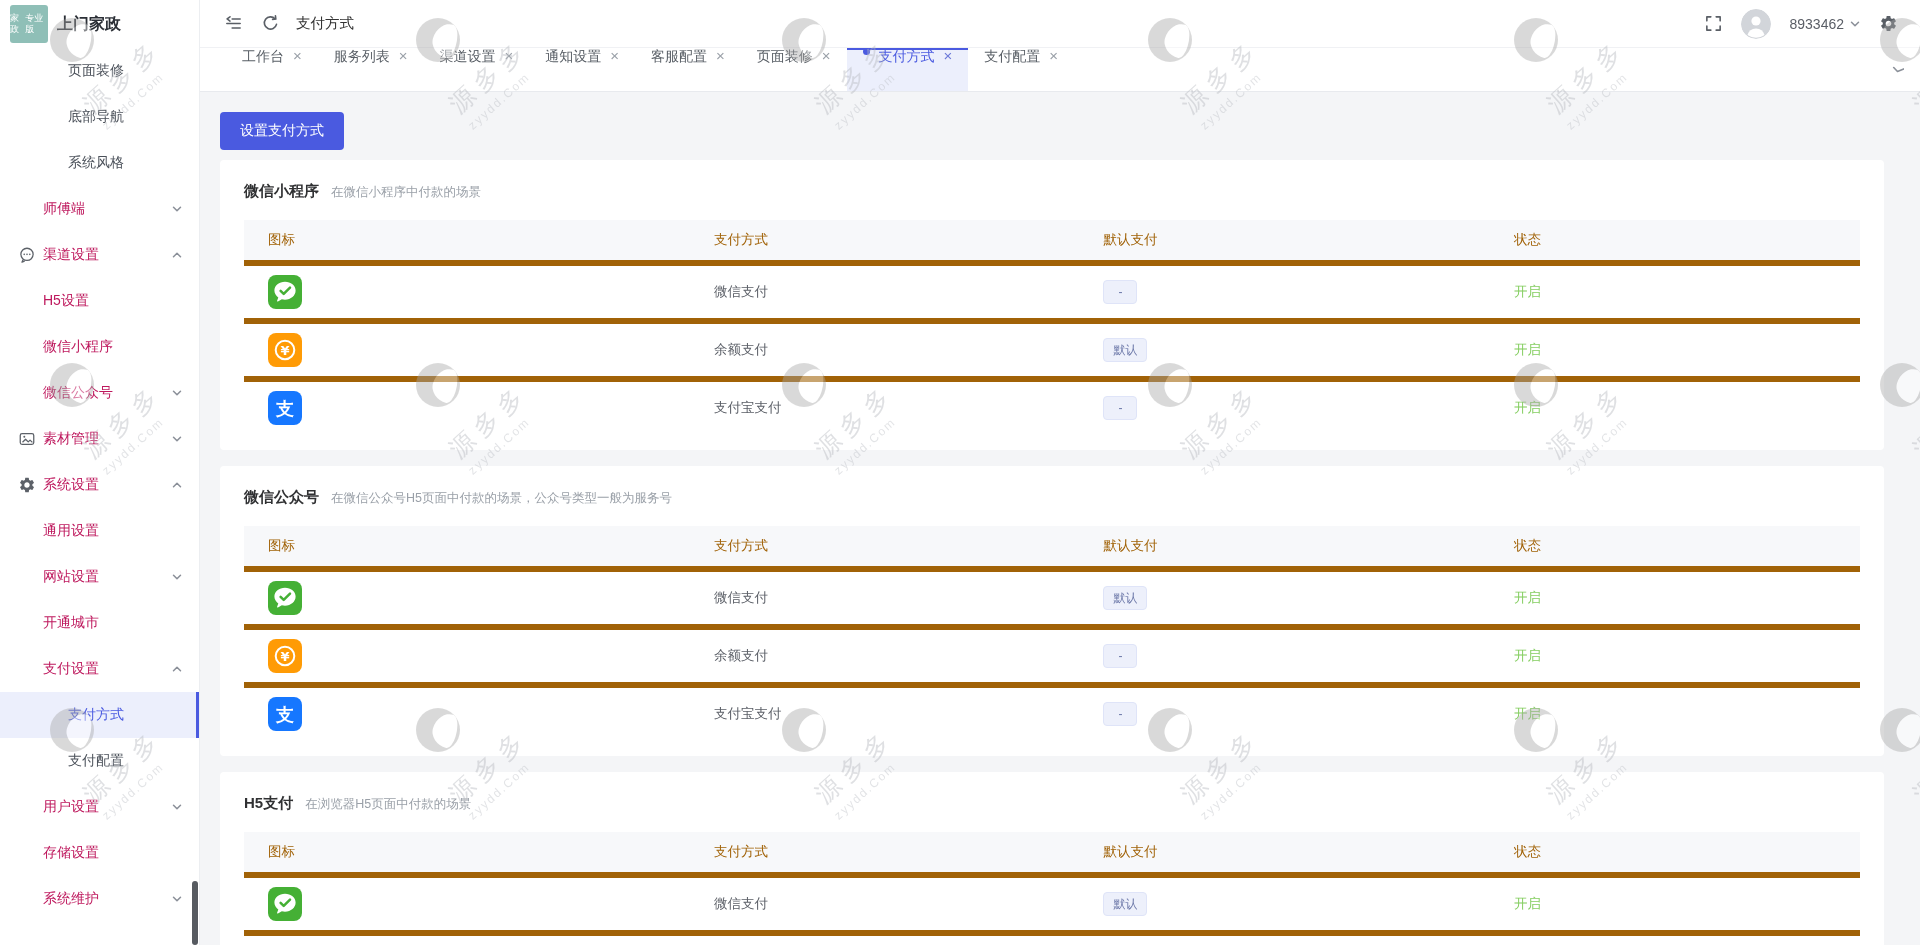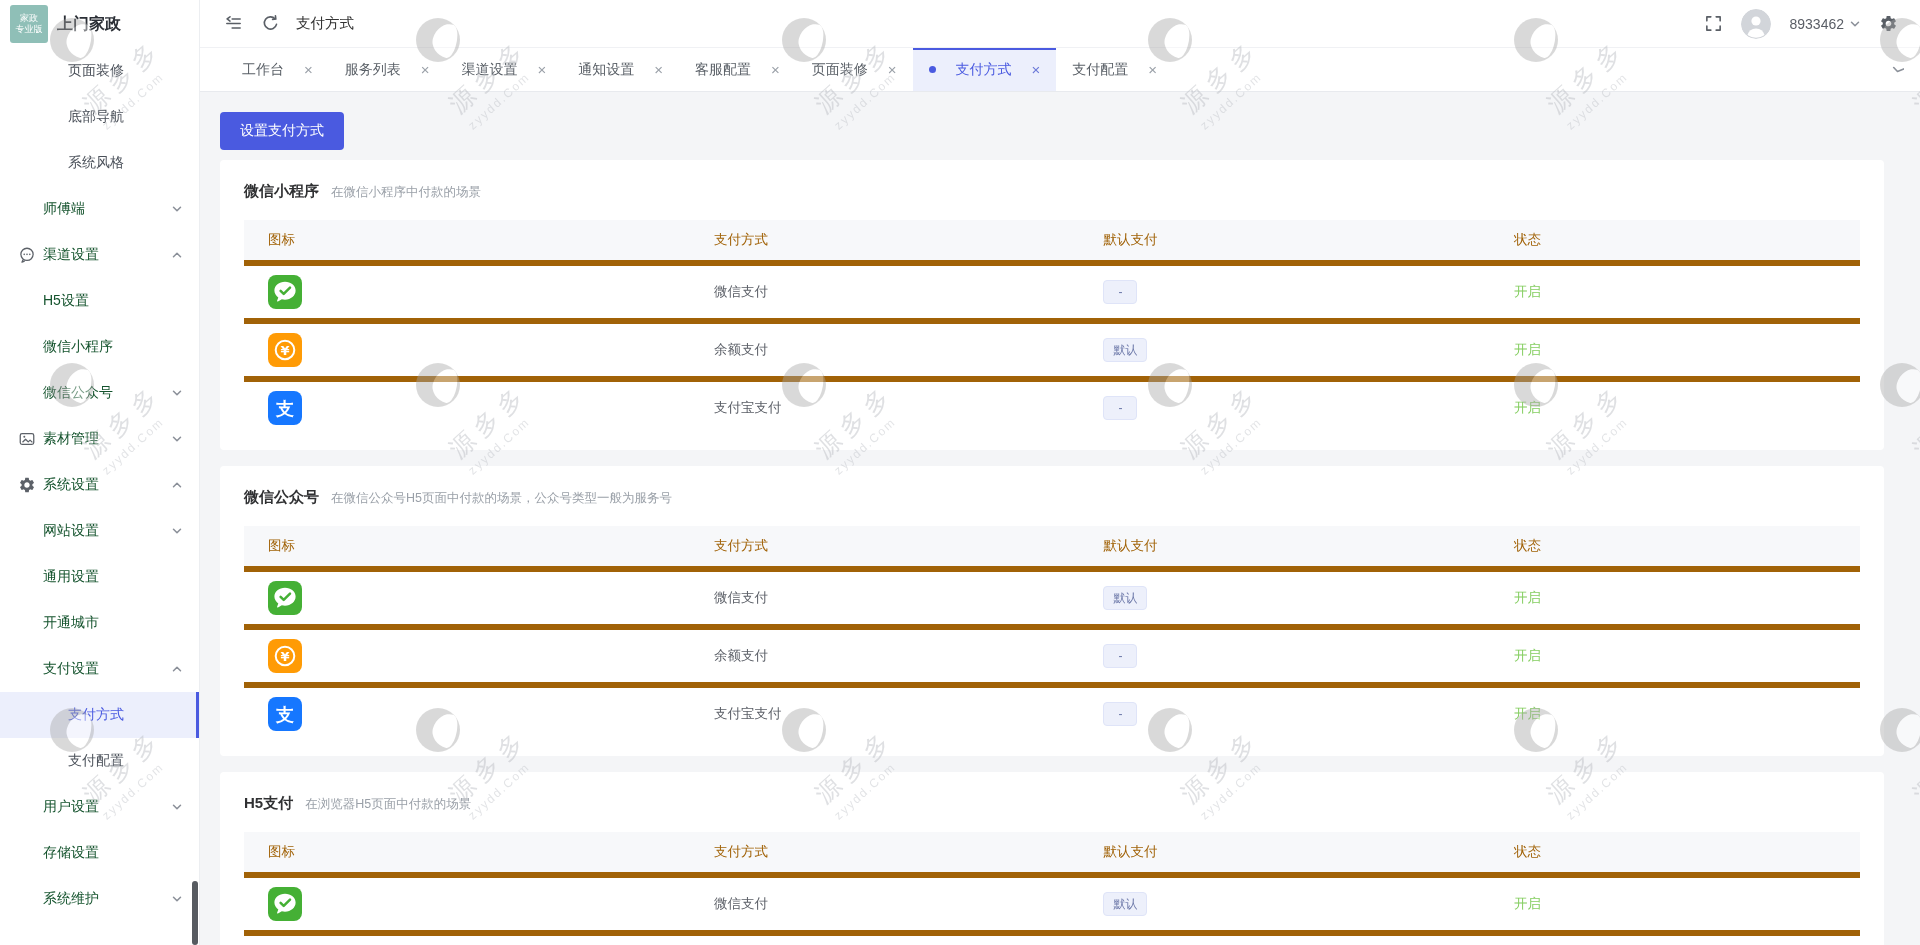--- a/index.html
+++ b/index.html
@@ -18,24 +18,24 @@
   .wm-logo::after{content:"";position:absolute;left:17px;top:5px;width:24px;height:34px;background:#fff;
     border-radius:65% 35% 25% 75%/55% 60% 40% 45%;transform:rotate(16deg);}
   .wm-text{transform:rotate(-42deg);transform-origin:left top;margin:34px 0 0 26px;color:#b4b7bd;
     font-size:25px;letter-spacing:7px;white-space:nowrap;}
   .wm-text span{display:block;font-size:12px;letter-spacing:2px;margin-top:2px;color:#bcbfc5;}
 
   
   .sidebar{width:200px;min-width:200px;background:#fff;border-right:1px solid #eceef1;position:relative;z-index:5;}
   .logo-row{height:48px;display:flex;align-items:center;padding-left:10px;gap:9px;}
   .logo-badge{width:38px;height:38px;background:#8FBFB7;border-radius:3px;color:#fff;display:flex;
-    flex-direction:column;align-items:center;justify-content:center;font-size:9px;line-height:11px;}
+    align-items:center;justify-content:center;font-size:9px;line-height:11px;}
   .app-title{font-size:16px;font-weight:bold;color:#2b2f36;}
   .menu{position:relative;}
-  .menu-item{height:46px;display:flex;align-items:center;font-size:14px;color:#14532d;position:relative;}
+  .menu-item{height:46px;display:flex;align-items:center;font-size:14px;color:#be185d;position:relative;}
   .menu-item.lvl1{padding-left:18px;text-align:center;}
   .menu-item.lvl2{padding-left:43px;}
   .menu-item.lvl3{padding-left:68px;color:#4b515a;}
   .mi-icon{width:18px;height:18px;margin-right:7px;color:#5c6168;display:flex;align-items:center;}
   .mi-icon svg{width:18px;height:18px;}
   .mi-chev{margin-left:auto;margin-right:16px;color:#8b9099;display:flex;}
   .mi-chev svg{width:12px;height:12px;}
   .mi-chev.up svg{transform:rotate(180deg);}
   .menu-item.active{background:#ECEFFC;color:#4A5AE0;}
   .menu-item.active::after{content:"";position:absolute;right:0;top:0;bottom:0;width:3px;background:#4A5AE0;}
@@ -48,21 +48,21 @@
   .tb-icon{display:flex;align-items:center;color:#5a5f66;}
   .tb-icon svg{width:19px;height:19px;}
   .breadcrumb{font-size:14.5px;color:#333;margin-left:-2px;}
   .tb-spacer{flex:1;}
   .avatar{width:30px;height:30px;border-radius:50%;overflow:hidden;display:flex;}
   .userid{display:flex;align-items:center;gap:5px;font-size:14px;color:#5a5e66;}
   .userid svg{width:12px;height:12px;color:#8b9099;}
 
   .tabbar{height:44px;background:#fff;border-bottom:1px solid #e8eaee;display:flex;align-items:stretch;
     padding-left:26px;}
-  .tab{display:flex;align-items:center;gap:20px;padding:0 16px;font-size:14px;color:#595f66;position:relative;}
+  .tab{display:flex;gap:9px;padding:0 16px;font-size:14px;color:#595f66;position:relative;}
   .tab .tab-close{font-size:15px;color:#9aa0a8;line-height:1;}
   .tab.active{background:#ECEFFC;color:#4A5AE0;}
   .tab.active::before{content:"";position:absolute;left:0;top:0;right:0;height:2px;background:#4A5AE0;}
   .tab.active .tab-close{color:#6b78d8;}
   .tab-dot{width:7px;height:7px;border-radius:50%;background:#4A5AE0;}
   .tab-more{margin-left:auto;width:46px;display:flex;align-items:center;justify-content:center;color:#8b9099;}
   .tab-more svg{width:13px;height:13px;}
 
   
   .content{flex:1;overflow:hidden;padding:20px 36px 0 20px;position:relative;}
@@ -168,29 +168,29 @@
             </svg>
           </span>
           <span class="mi-label" data-interactable="false">系统设置</span>
           <span class="mi-chev up" data-interactable="false">
             <svg viewBox="0 0 12 12" fill="none" stroke="currentColor" stroke-width="1.5" stroke-linecap="round" stroke-linejoin="round">
               <path d="M2.5 4.2L6 7.8l3.5-3.6"></path>
             </svg>
           </span>
         </div>
         <div class="menu-item lvl2" data-interactable="true">
+          <span class="mi-label" data-interactable="false">通用设置</span>
+        </div>
+        <div class="menu-item lvl2" data-interactable="true">
           <span class="mi-label" data-interactable="false">网站设置</span>
           <span class="mi-chev" data-interactable="false">
             <svg viewBox="0 0 12 12" fill="none" stroke="currentColor" stroke-width="1.5" stroke-linecap="round" stroke-linejoin="round">
               <path d="M2.5 4.2L6 7.8l3.5-3.6"></path>
             </svg>
           </span>
-        </div>
-        <div class="menu-item lvl2" data-interactable="true">
-          <span class="mi-label" data-interactable="false">通用设置</span>
         </div>
         <div class="menu-item lvl2" data-interactable="true">
           <span class="mi-label" data-interactable="false">开通城市</span>
         </div>
         <div class="menu-item lvl2" data-interactable="true">
           <span class="mi-label" data-interactable="false">支付设置</span>
           <span class="mi-chev up" data-interactable="false">
             <svg viewBox="0 0 12 12" fill="none" stroke="currentColor" stroke-width="1.5" stroke-linecap="round" stroke-linejoin="round">
               <path d="M2.5 4.2L6 7.8l3.5-3.6"></path>
             </svg>

